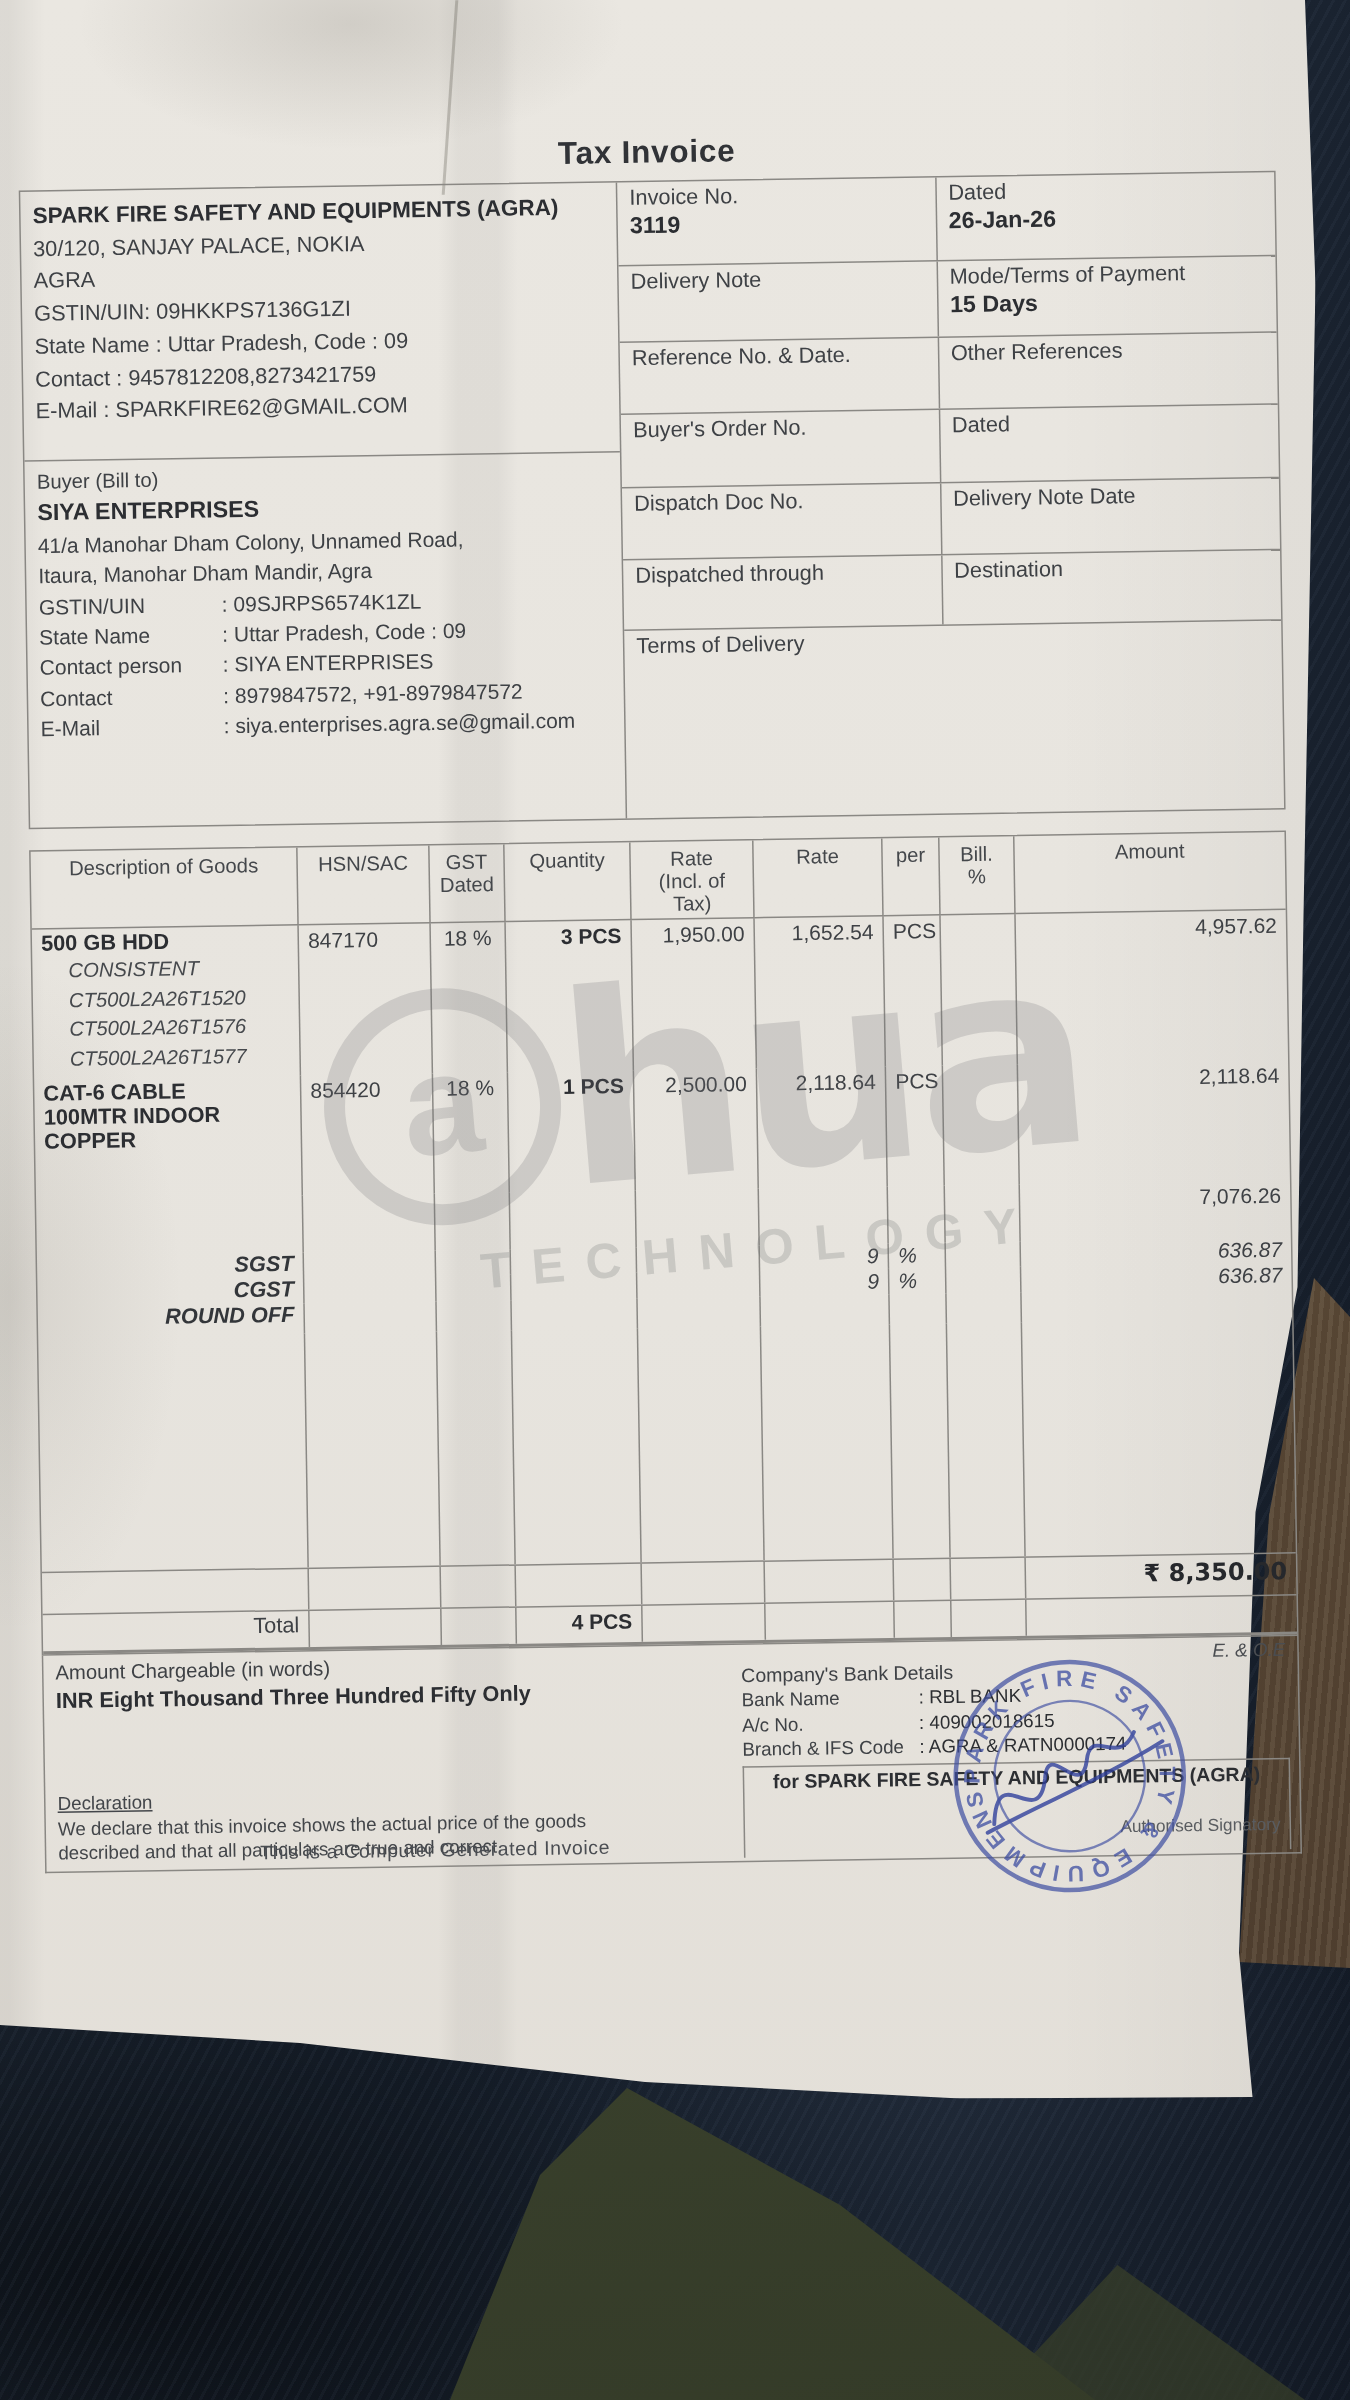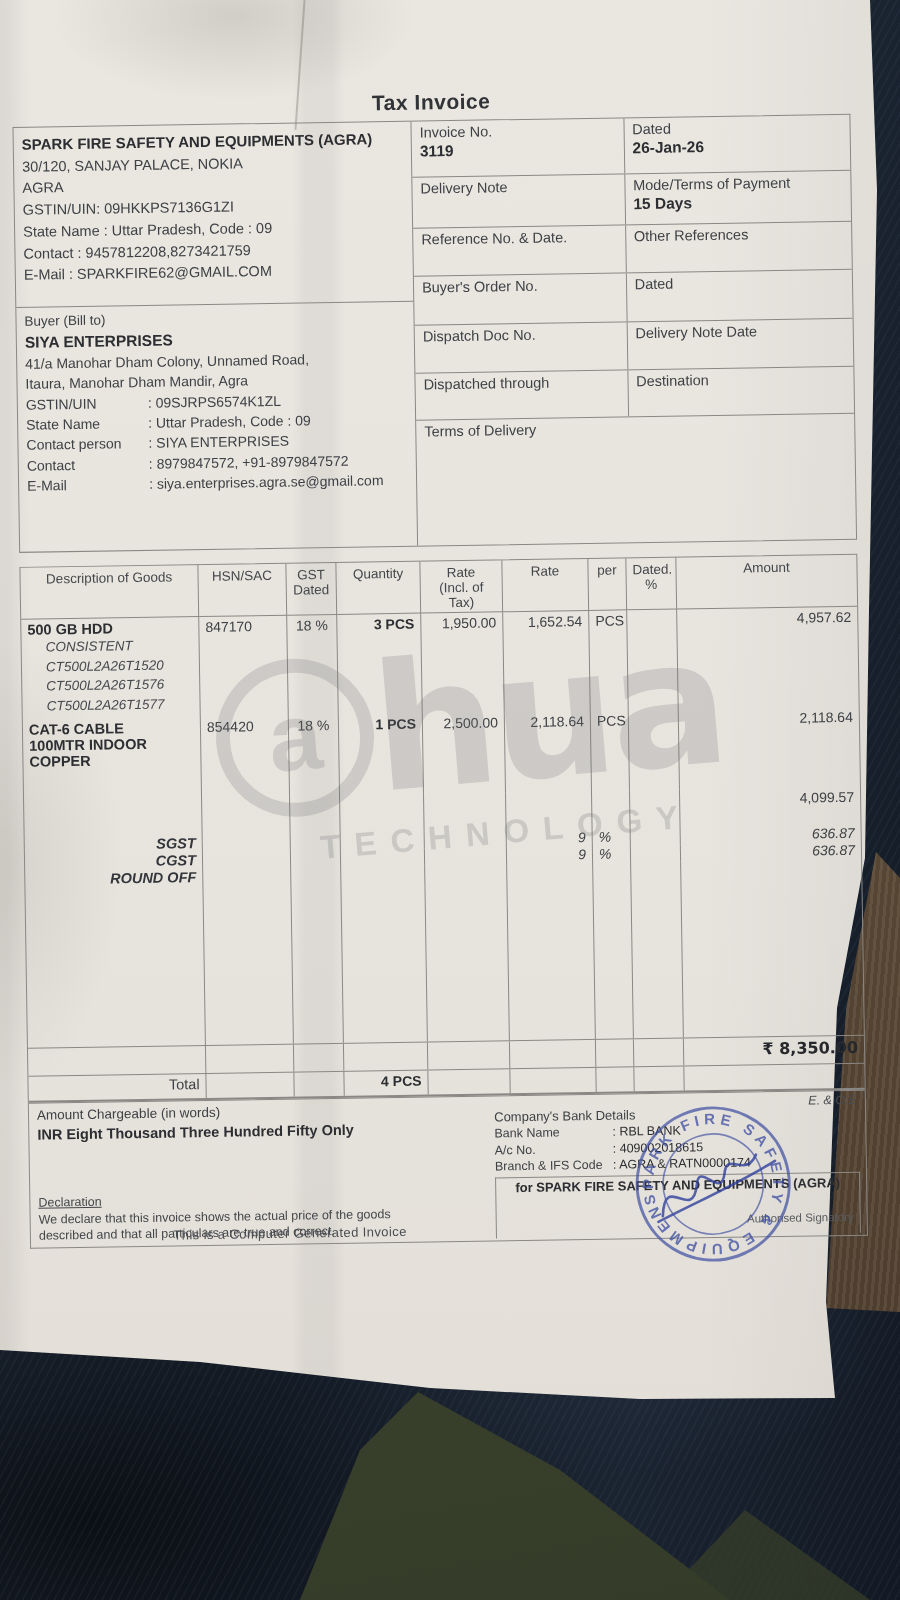--- a/index.html
+++ b/index.html
@@ -253,21 +253,21 @@
     <div class="trow thead">
       <div class="tc pre">Description of Goods</div>
       <div class="tc pre">HSN/SAC</div>
       <div class="tc pre">GST
 Dated</div>
       <div class="tc pre">Quantity</div>
       <div class="tc pre">Rate
 (Incl. of Tax)</div>
       <div class="tc pre">Rate</div>
       <div class="tc pre">per</div>
-      <div class="tc pre">Dated. %</div>
+      <div class="tc pre">Bill. %</div>
       <div class="tc pre">Amount</div>
     </div>
 
     <div class="trow r-item1">
       <div class="tc">
         <div class="item-name">500 GB HDD</div>
         <div class="item-sub">CONSISTENT</div>
         <div class="item-sub">CT500L2A26T1520</div>
         <div class="item-sub">CT500L2A26T1576</div>
         <div class="item-sub">CT500L2A26T1577</div>
@@ -300,21 +300,21 @@
 
     <div class="trow r-subtotal">
       <div class="tc"></div>
         <div class="tc"></div>
         <div class="tc"></div>
         <div class="tc"></div>
       <div class="tc"></div>
         <div class="tc"></div>
         <div class="tc"></div>
         <div class="tc"></div>
-      <div class="tc num"><span class="sub-amt">4,099.57</span></div>
+      <div class="tc num"><span class="sub-amt">7,076.26</span></div>
     </div>
 
     <div class="trow r-tax">
       <div class="tc tax-label">SGST</div>
       <div class="tc"></div>
         <div class="tc"></div>
         <div class="tc"></div>
         <div class="tc"></div>
       <div class="tc num">9</div>
       <div class="tc">%</div>

